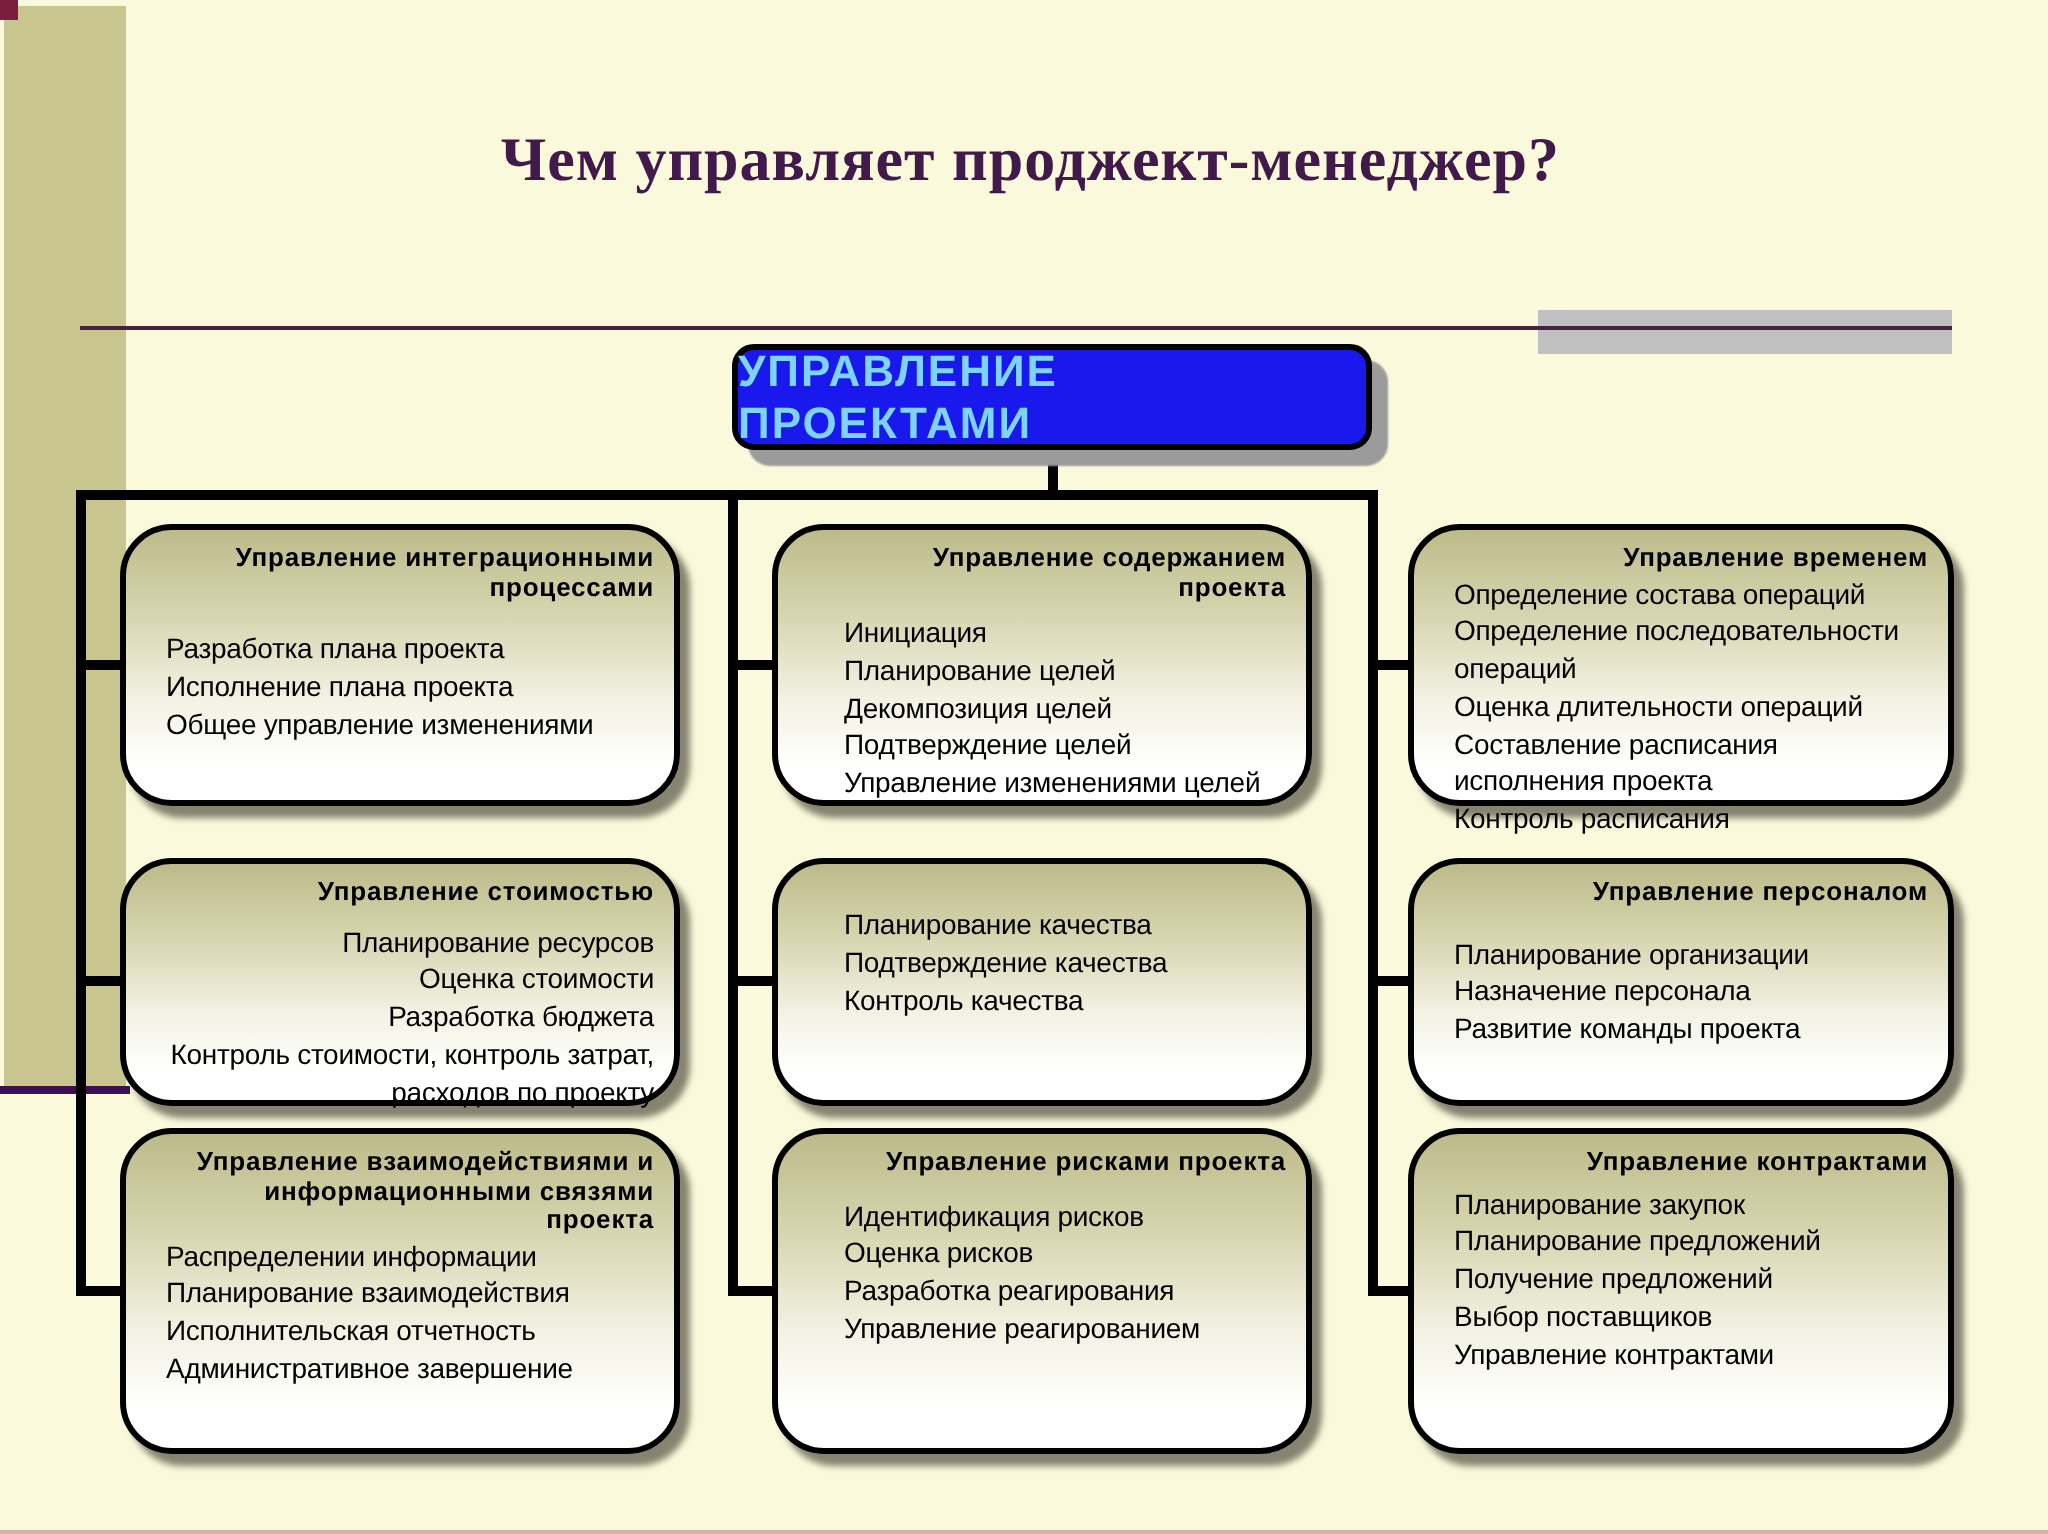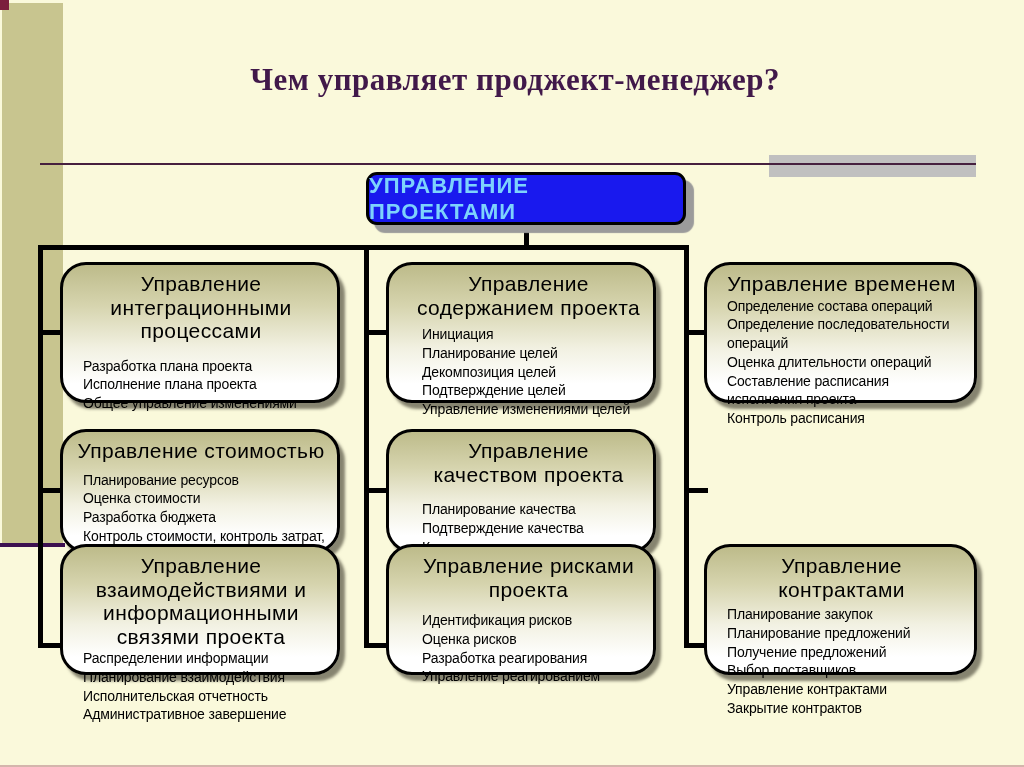--- a/index.html
+++ b/index.html
@@ -34,33 +34,33 @@
 
   .node{
     position:absolute; box-sizing:border-box;
     border:3px solid #000; border-radius:26px;
     background:linear-gradient(to bottom,#BDBB8A 0%,#D6D4AE 30%,#F2F1E2 62%,#FFFFFF 88%);
     box-shadow:5px 6px 3px rgba(105,103,85,.8);
     padding:7px 10px 6px 12px;
     z-index:3;
   }
   .node-title{
-    font-weight:normal; font-size:21px; line-height:1.12; letter-spacing:.4px;
-    color:#000; text-align:center;
+    font-weight:bold; font-size:13px; line-height:1.12; letter-spacing:.4px;
+    color:#000; text-align:right;
   }
   .node-items{font-weight:normal; font-size:14px; line-height:1.34; letter-spacing:-.15px; color:#000; padding-left:8px;}
   .node-items .item{margin:0;}
 
   
   .c1{left:60px;  width:280px;}
   .c2{left:386px; width:270px;padding-left:25px;}
   .c3{left:704px; width:273px;}
   .r1{top:262px; height:141px;}
   .r2{top:429px; height:124px;}
-  .r3{top:544px; height:131px;}
+  .r3{top:564px; height:163px;}
 </style>
 </head>
 <body>
 
 <div class="slide">
 
   <div class="accent-band"></div>
   <div class="band-bottom-line"></div>
   <div class="corner-square"></div>
 
@@ -112,33 +112,40 @@
         <div class="item">Определение состава операций</div>
         <div class="item">Определение последовательности операций</div>
         <div class="item">Оценка длительности операций</div>
         <div class="item">Составление расписания исполнения проекта</div>
         <div class="item">Контроль расписания</div>
       </div>
   </div>
 
   <div class="node c1 r2">
     <div class="node-title">Управление стоимостью</div>
-    <div class="node-items" style="margin-top:8px;">
+    <div class="node-items" style="margin-top:8px;text-align:right;">
         <div class="item">Планирование ресурсов</div>
         <div class="item">Оценка стоимости</div>
         <div class="item">Разработка бюджета</div>
         <div class="item">Контроль стоимости, контроль затрат, расходов по проекту</div>
       </div>
   </div>
   <div class="node c2 r2">
-    <div class="node-title">Управление качеством проекта</div>
     <div class="node-items" style="margin-top:14px;">
         <div class="item">Планирование качества</div>
         <div class="item">Подтверждение качества</div>
         <div class="item">Контроль качества</div>
+      </div>
+  </div>
+  <div class="node c3 r2">
+    <div class="node-title">Управление персоналом</div>
+    <div class="node-items" style="margin-top:14px;">
+        <div class="item">Планирование организации</div>
+        <div class="item">Назначение персонала</div>
+        <div class="item">Развитие команды проекта</div>
       </div>
   </div>
 
   <div class="node c1 r3">
     <div class="node-title">Управление взаимодействиями и информационными связями проекта</div>
     <div class="node-items" style="margin-top:1px;">
         <div class="item">Распределении информации</div>
         <div class="item">Планирование взаимодействия</div>
         <div class="item">Исполнительская отчетность</div>
         <div class="item">Административное завершение</div>
@@ -154,18 +161,17 @@
       </div>
   </div>
   <div class="node c3 r3">
     <div class="node-title">Управление контрактами</div>
     <div class="node-items" style="margin-top:4px;">
         <div class="item">Планирование закупок</div>
         <div class="item">Планирование предложений</div>
         <div class="item">Получение предложений</div>
         <div class="item">Выбор поставщиков</div>
         <div class="item">Управление контрактами</div>
-        <div class="item">Закрытие контрактов</div>
       </div>
   </div>
 
   <div class="bottom-edge"></div>
 </div>
 
 </body></html>

